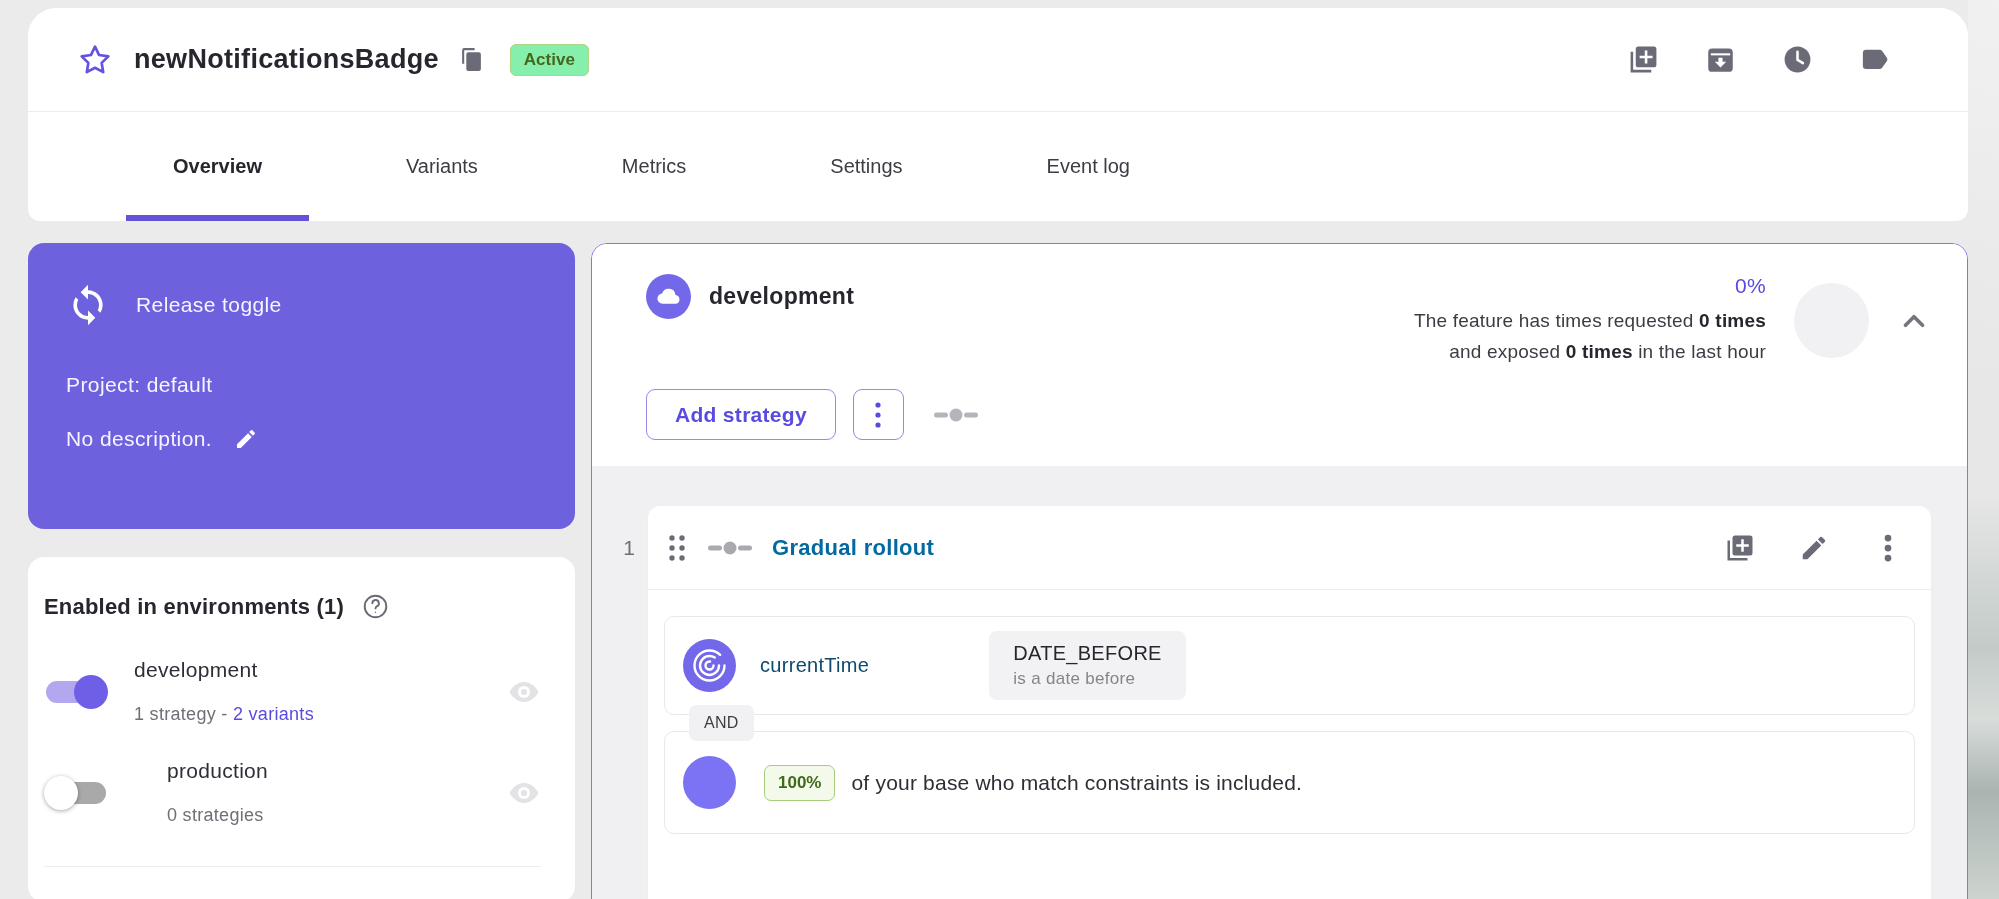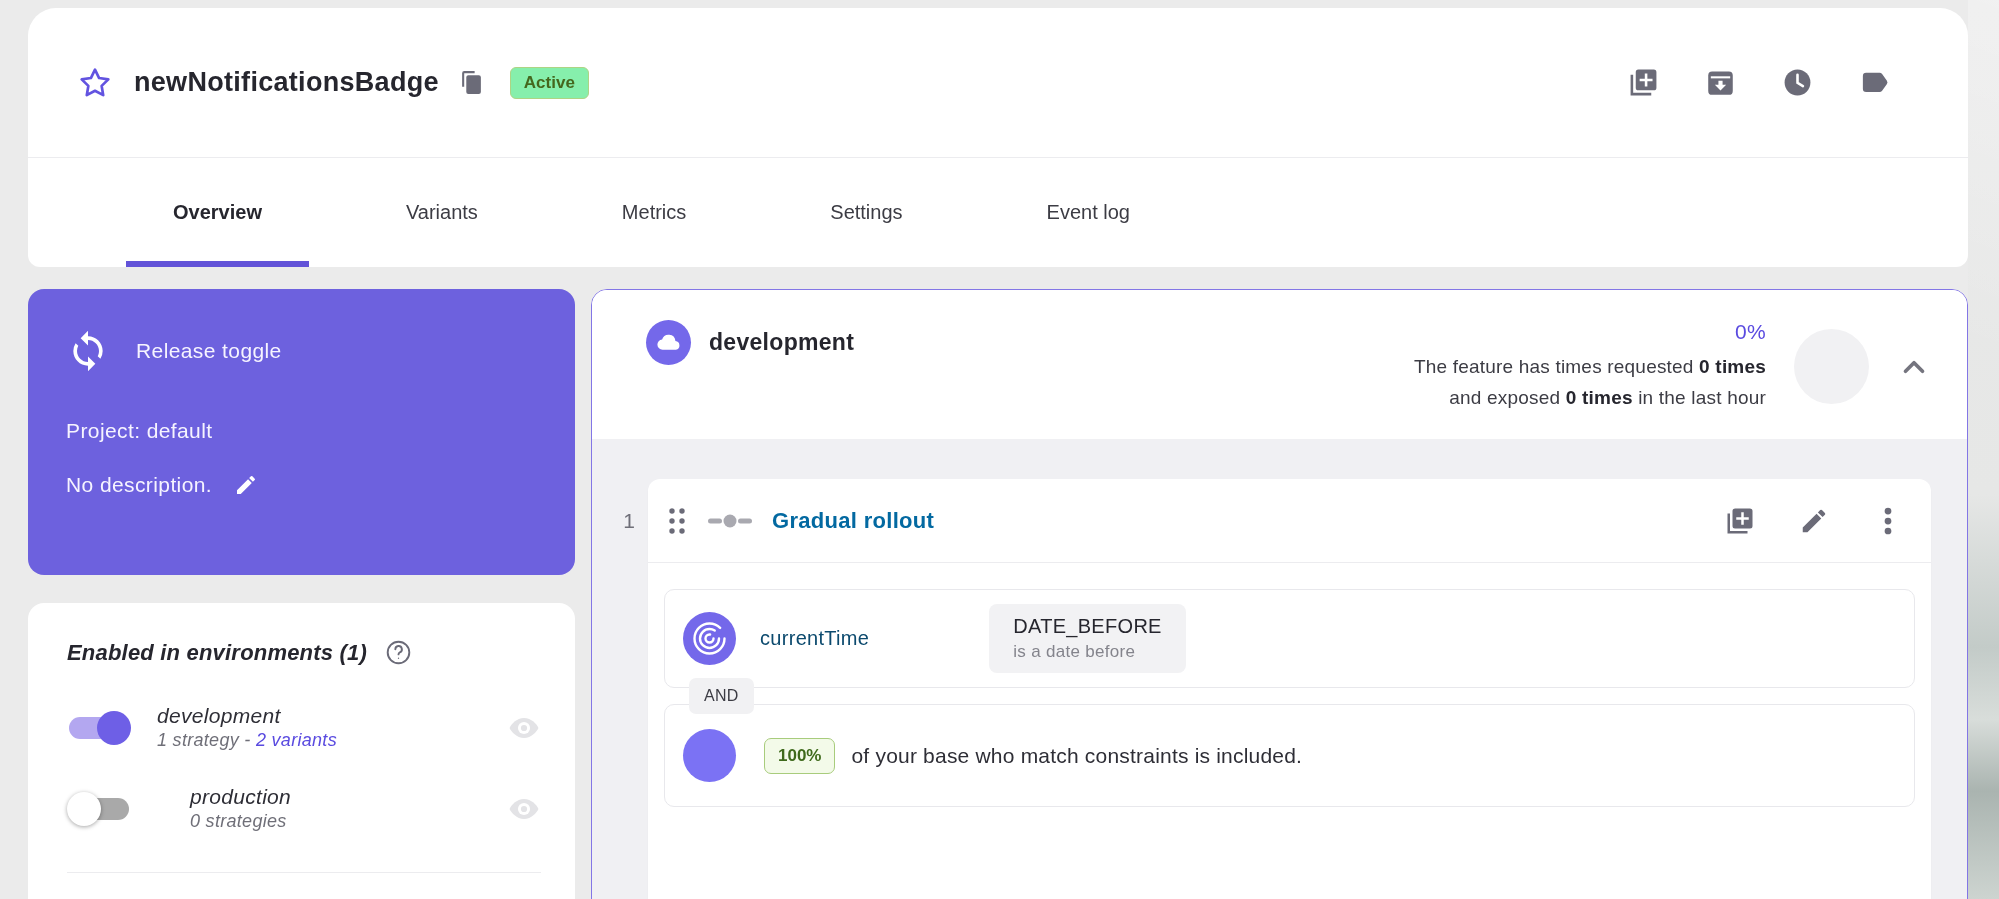--- a/index.html
+++ b/index.html
@@ -14,21 +14,21 @@
   .wallpaper-strip {
     position:absolute; right:0; top:0; width:31px; height:899px;
     background:
       linear-gradient(200deg, rgba(255,255,255,.35), rgba(0,0,0,0) 40%),
       linear-gradient(180deg, #e9e9e9 0%, #e6e7e6 55%, #c3cbc8 72%, #d8ddda 80%, #aab4b0 88%, #cdd4d0 100%);
   }
   .app { position:absolute; left:28px; top:8px; width:1940px; }
 
   
   .top-card { background:#fff; border-radius:28px 28px 12px 12px; }
-  .header-row { height:150px; display:flex; align-items:center; padding:0 78px 0 50px; border-bottom:1px solid #ececef; }
+  .header-row { height:104px; display:flex; align-items:center; padding:0 78px 0 50px; border-bottom:1px solid #ececef; }
   .star-btn { width:34px; height:34px; margin-right:22px; cursor:pointer; }
   .feature-title { font-size:27px; font-weight:bold; letter-spacing:.3px; color:#26262e; }
   .copy-btn { width:25px; height:25px; margin-left:20px; cursor:pointer; }
   .badge-active {
     margin-left:26px; font-size:17px; font-weight:bold; color:#44671d;
     background:#86efac; border:1.5px solid #aed484; border-radius:6px; padding:5px 13px;
   }
   .header-actions { margin-left:auto; display:flex; align-items:center; gap:46px; }
   .icon-btn { width:31px; height:31px; cursor:pointer; display:inline-flex; }
   .icon-btn svg { width:100%; height:100%; }
@@ -49,36 +49,36 @@
     background:#6d61de; color:#f6f4ff; border-radius:16px; height:286px; padding:40px 38px;
   }
   .toggle-card .type-row { display:flex; align-items:center; gap:26px; }
   .type-icon { width:44px; height:44px; }
   .type-label { font-size:21px; letter-spacing:.4px; }
   .project-line { margin-top:46px; font-size:21px; letter-spacing:.4px; }
   .desc-line { margin-top:30px; font-size:21px; letter-spacing:.4px; display:flex; align-items:center; gap:22px; }
   .pencil-white { width:24px; height:24px; cursor:pointer; }
 
   .env-card { background:#fff; border-radius:16px; margin-top:28px; height:345px; overflow:hidden; }
-  .env-card-inner { padding:36px 34px 0 39px;font-style:italic; }
+  .env-card-inner { padding:36px 34px 0 16px; }
   .env-heading-row { display:flex; align-items:center; }
   .env-heading { font-size:22px; font-weight:bold; color:#26262e; letter-spacing:.2px; }
   .help-btn { width:27px; height:27px; margin-left:18px; cursor:pointer; }
   .env-row { display:flex; align-items:center; margin-top:38px; }
   .env-row.second { margin-top:34px;gap:33px; }
   .switch { position:relative; width:64px; height:34px; flex:none; margin-right:26px; cursor:pointer; }
   .switch .track { position:absolute; left:2px; right:2px; top:6px; height:22px; border-radius:12px; }
   .switch .knob { position:absolute; top:0; width:34px; height:34px; border-radius:50%; }
   .switch.on .track { background:#b3a7f0; }
   .switch.on .knob { right:0; background:#6e5fe6; }
   .switch.off .track { background:#a9a9a9; }
   .switch.off .knob { left:0; background:#fff; box-shadow:0 1px 4px rgba(0,0,0,.35); }
   .env-texts { flex:1; }
   .env-name { font-size:21px; color:#2e2e36; letter-spacing:.3px; }
-  .env-meta { font-size:18px; color:#6f6f78; margin-top:2px; letter-spacing:.3px; }
+  .env-meta { font-size:18px; color:#6f6f78; margin-top:22px; letter-spacing:.3px; }
   .env-meta a { color:#5a4be0; text-decoration:none; cursor:pointer; }
   .eye-btn { width:34px; height:34px; flex:none; cursor:pointer; }
   .env-divider { border-top:1px solid #ececef; margin-top:40px; }
 
   
   .main-card { flex:1; margin-left:16px; border:1.5px solid #8376e6; border-radius:16px;
                background:#fff; overflow:hidden; height:872px; display:flex; flex-direction:column; }
   .main-header { padding:30px 36px 26px 54px; background:#fff; }
   .mh-top { display:flex; align-items:flex-start; }
   .env-avatar { width:45px; height:45px; border-radius:50%; background:#7468ea; display:flex; align-items:center; justify-content:center; flex:none; }
@@ -297,20 +297,37 @@
             </div>
             <div class="donut"></div>
             <span class="collapse-btn">
               <svg viewBox="0 0 24 24" fill="none" stroke="#75757f" stroke-width="2.6" stroke-linecap="round" stroke-linejoin="round">
                 <path d="M6 15l6-6 6 6"></path>
               </svg>
             </span>
           </div>
         </div>
 
+        <div class="mh-buttons">
+          <button class="btn-add-strategy">Add strategy</button>
+          <span class="btn-kebab">
+            <svg width="6" height="28" viewBox="0 0 6 28">
+              <circle cx="3" cy="4" r="2.6" fill="#5a4be0"></circle>
+                <circle cx="3" cy="14" r="2.6" fill="#5a4be0"></circle>
+                <circle cx="3" cy="24" r="2.6" fill="#5a4be0"></circle>
+            </svg>
+          </span>
+          <span class="mh-strategy-glyph">
+            <svg viewBox="0 0 44 18">
+              <rect x="0" y="6.5" width="14" height="5" rx="2.5" fill="#b4b4ba"></rect>
+              <circle cx="22" cy="9" r="6.5" fill="#b4b4ba"></circle>
+              <rect x="30" y="6.5" width="14" height="5" rx="2.5" fill="#b4b4ba"></rect>
+            </svg>
+          </span>
+        </div>
       </div>
 
       <div class="main-body">
         <div class="strategy-number">1</div>
 
         <div class="strategy-card">
           <div class="sc-header">
             <span class="drag-handle">
               <svg viewBox="0 0 26 30">
                 <circle cx="8" cy="5" r="2.7" fill="#6b6b78"></circle>

